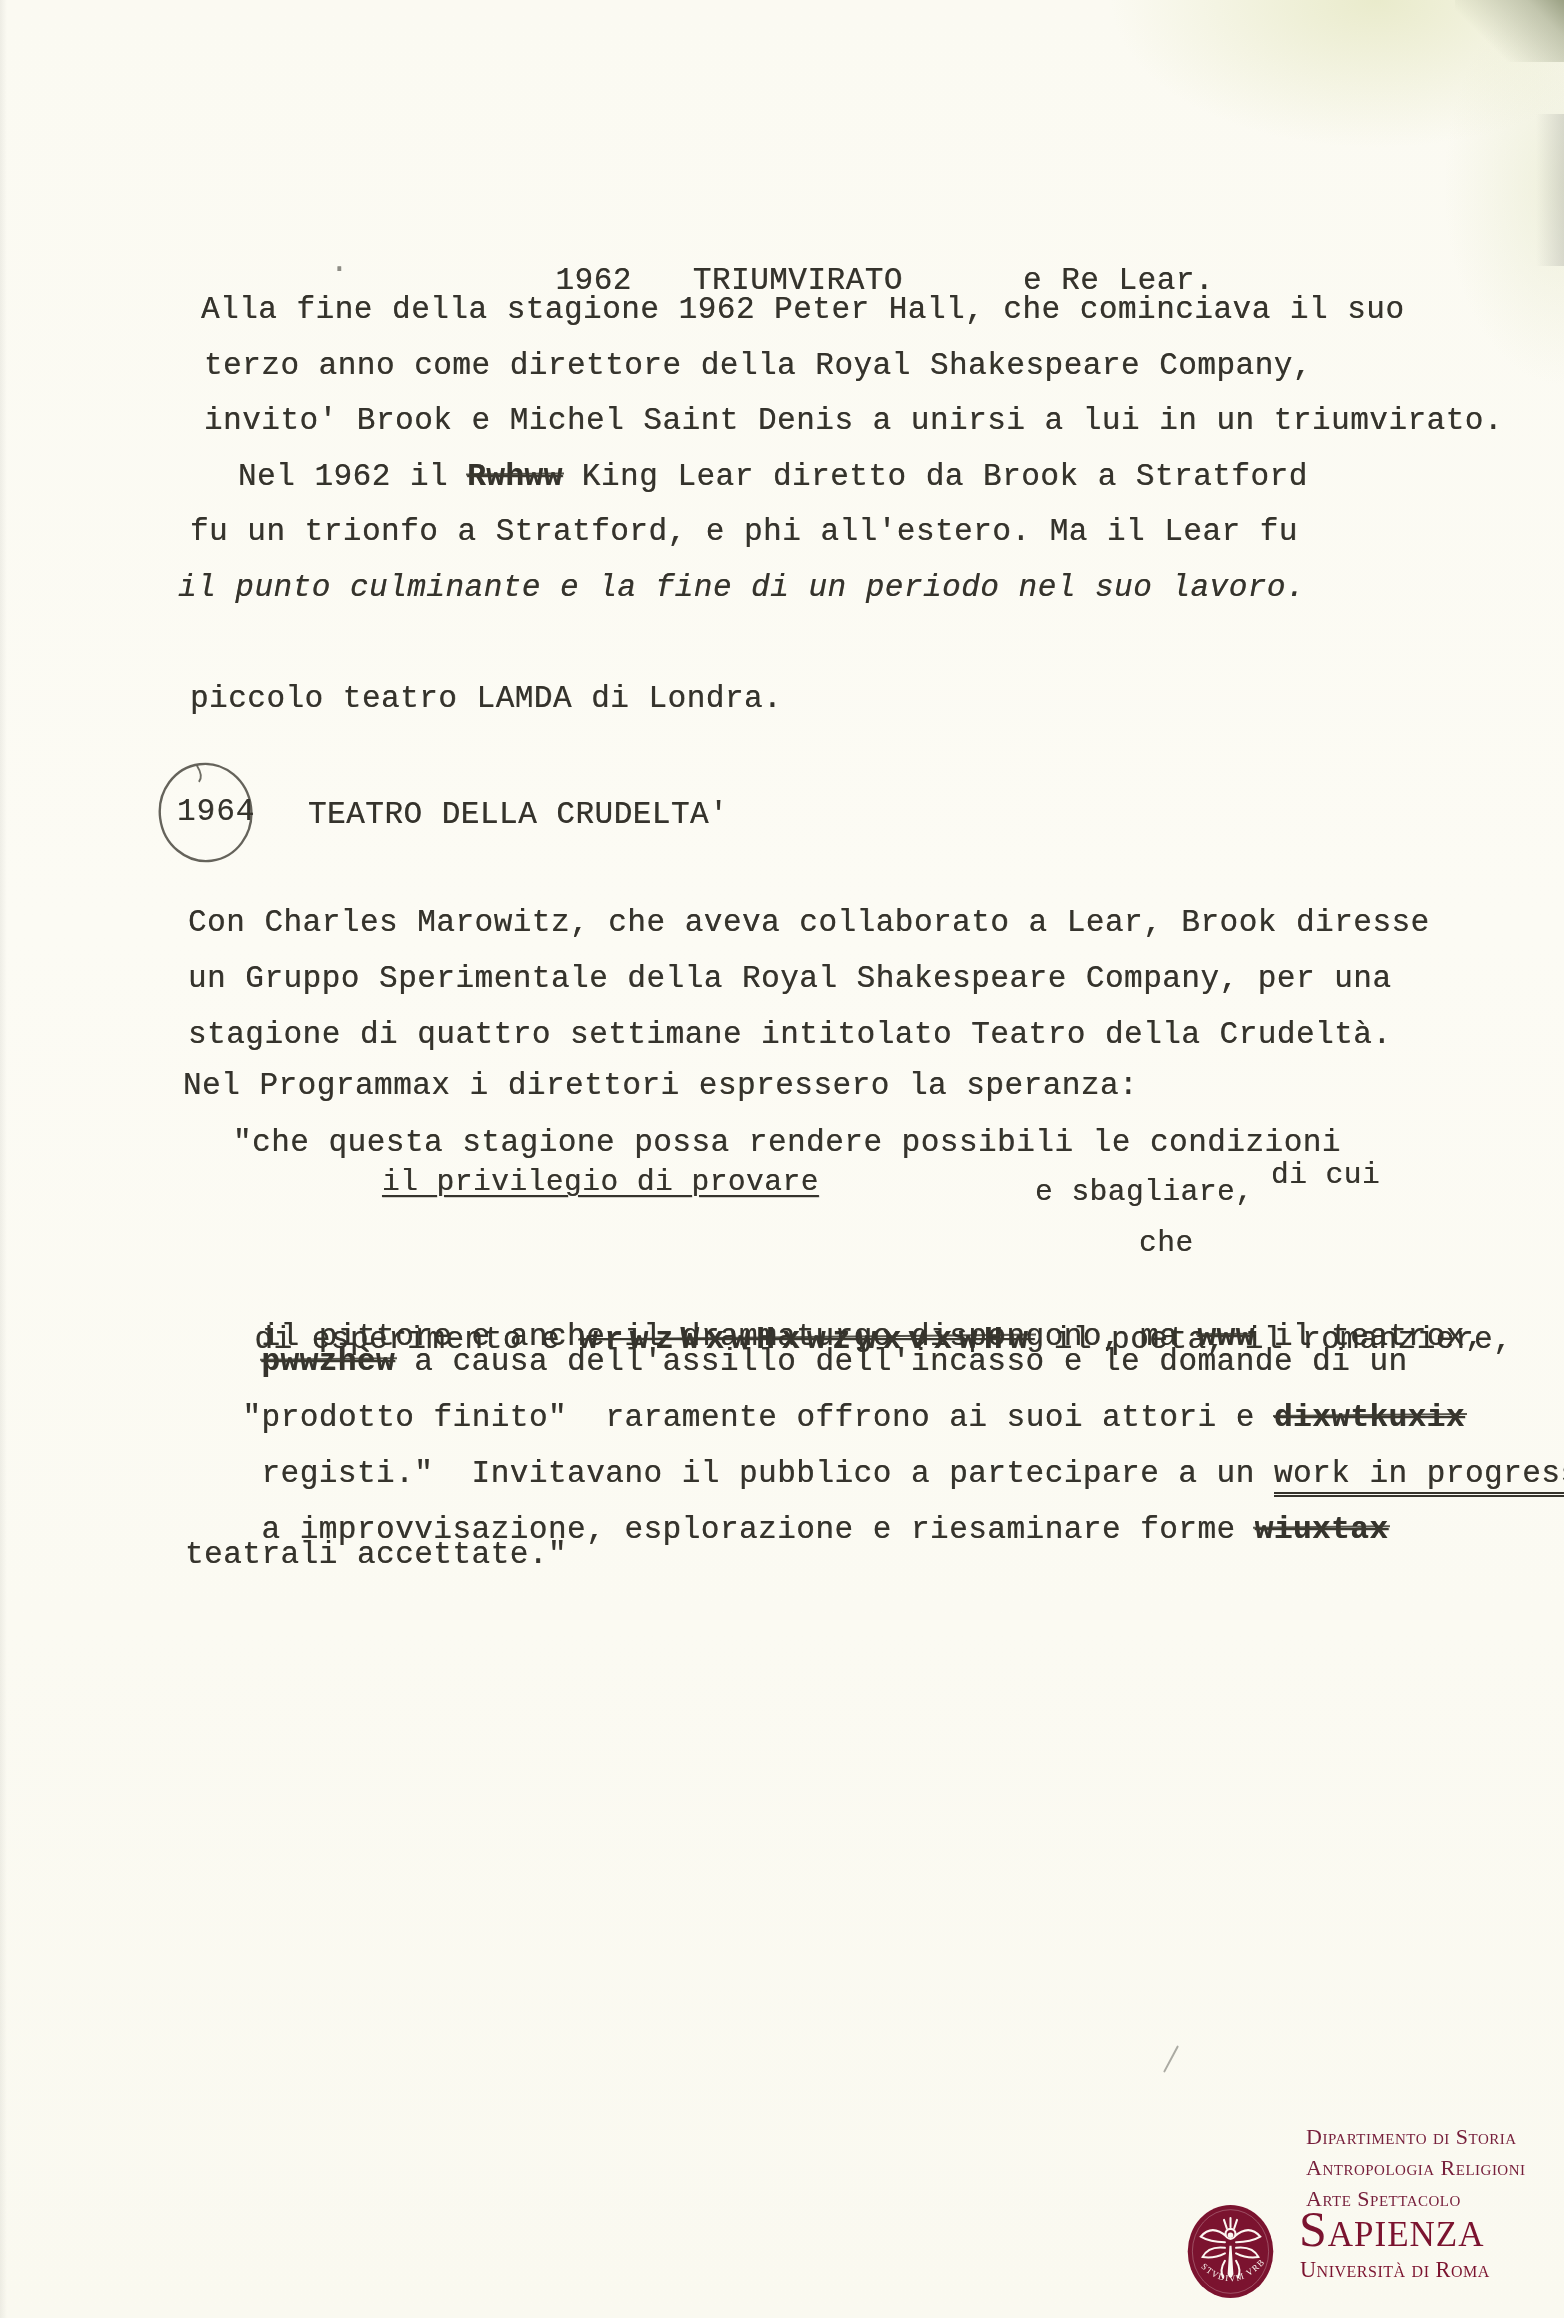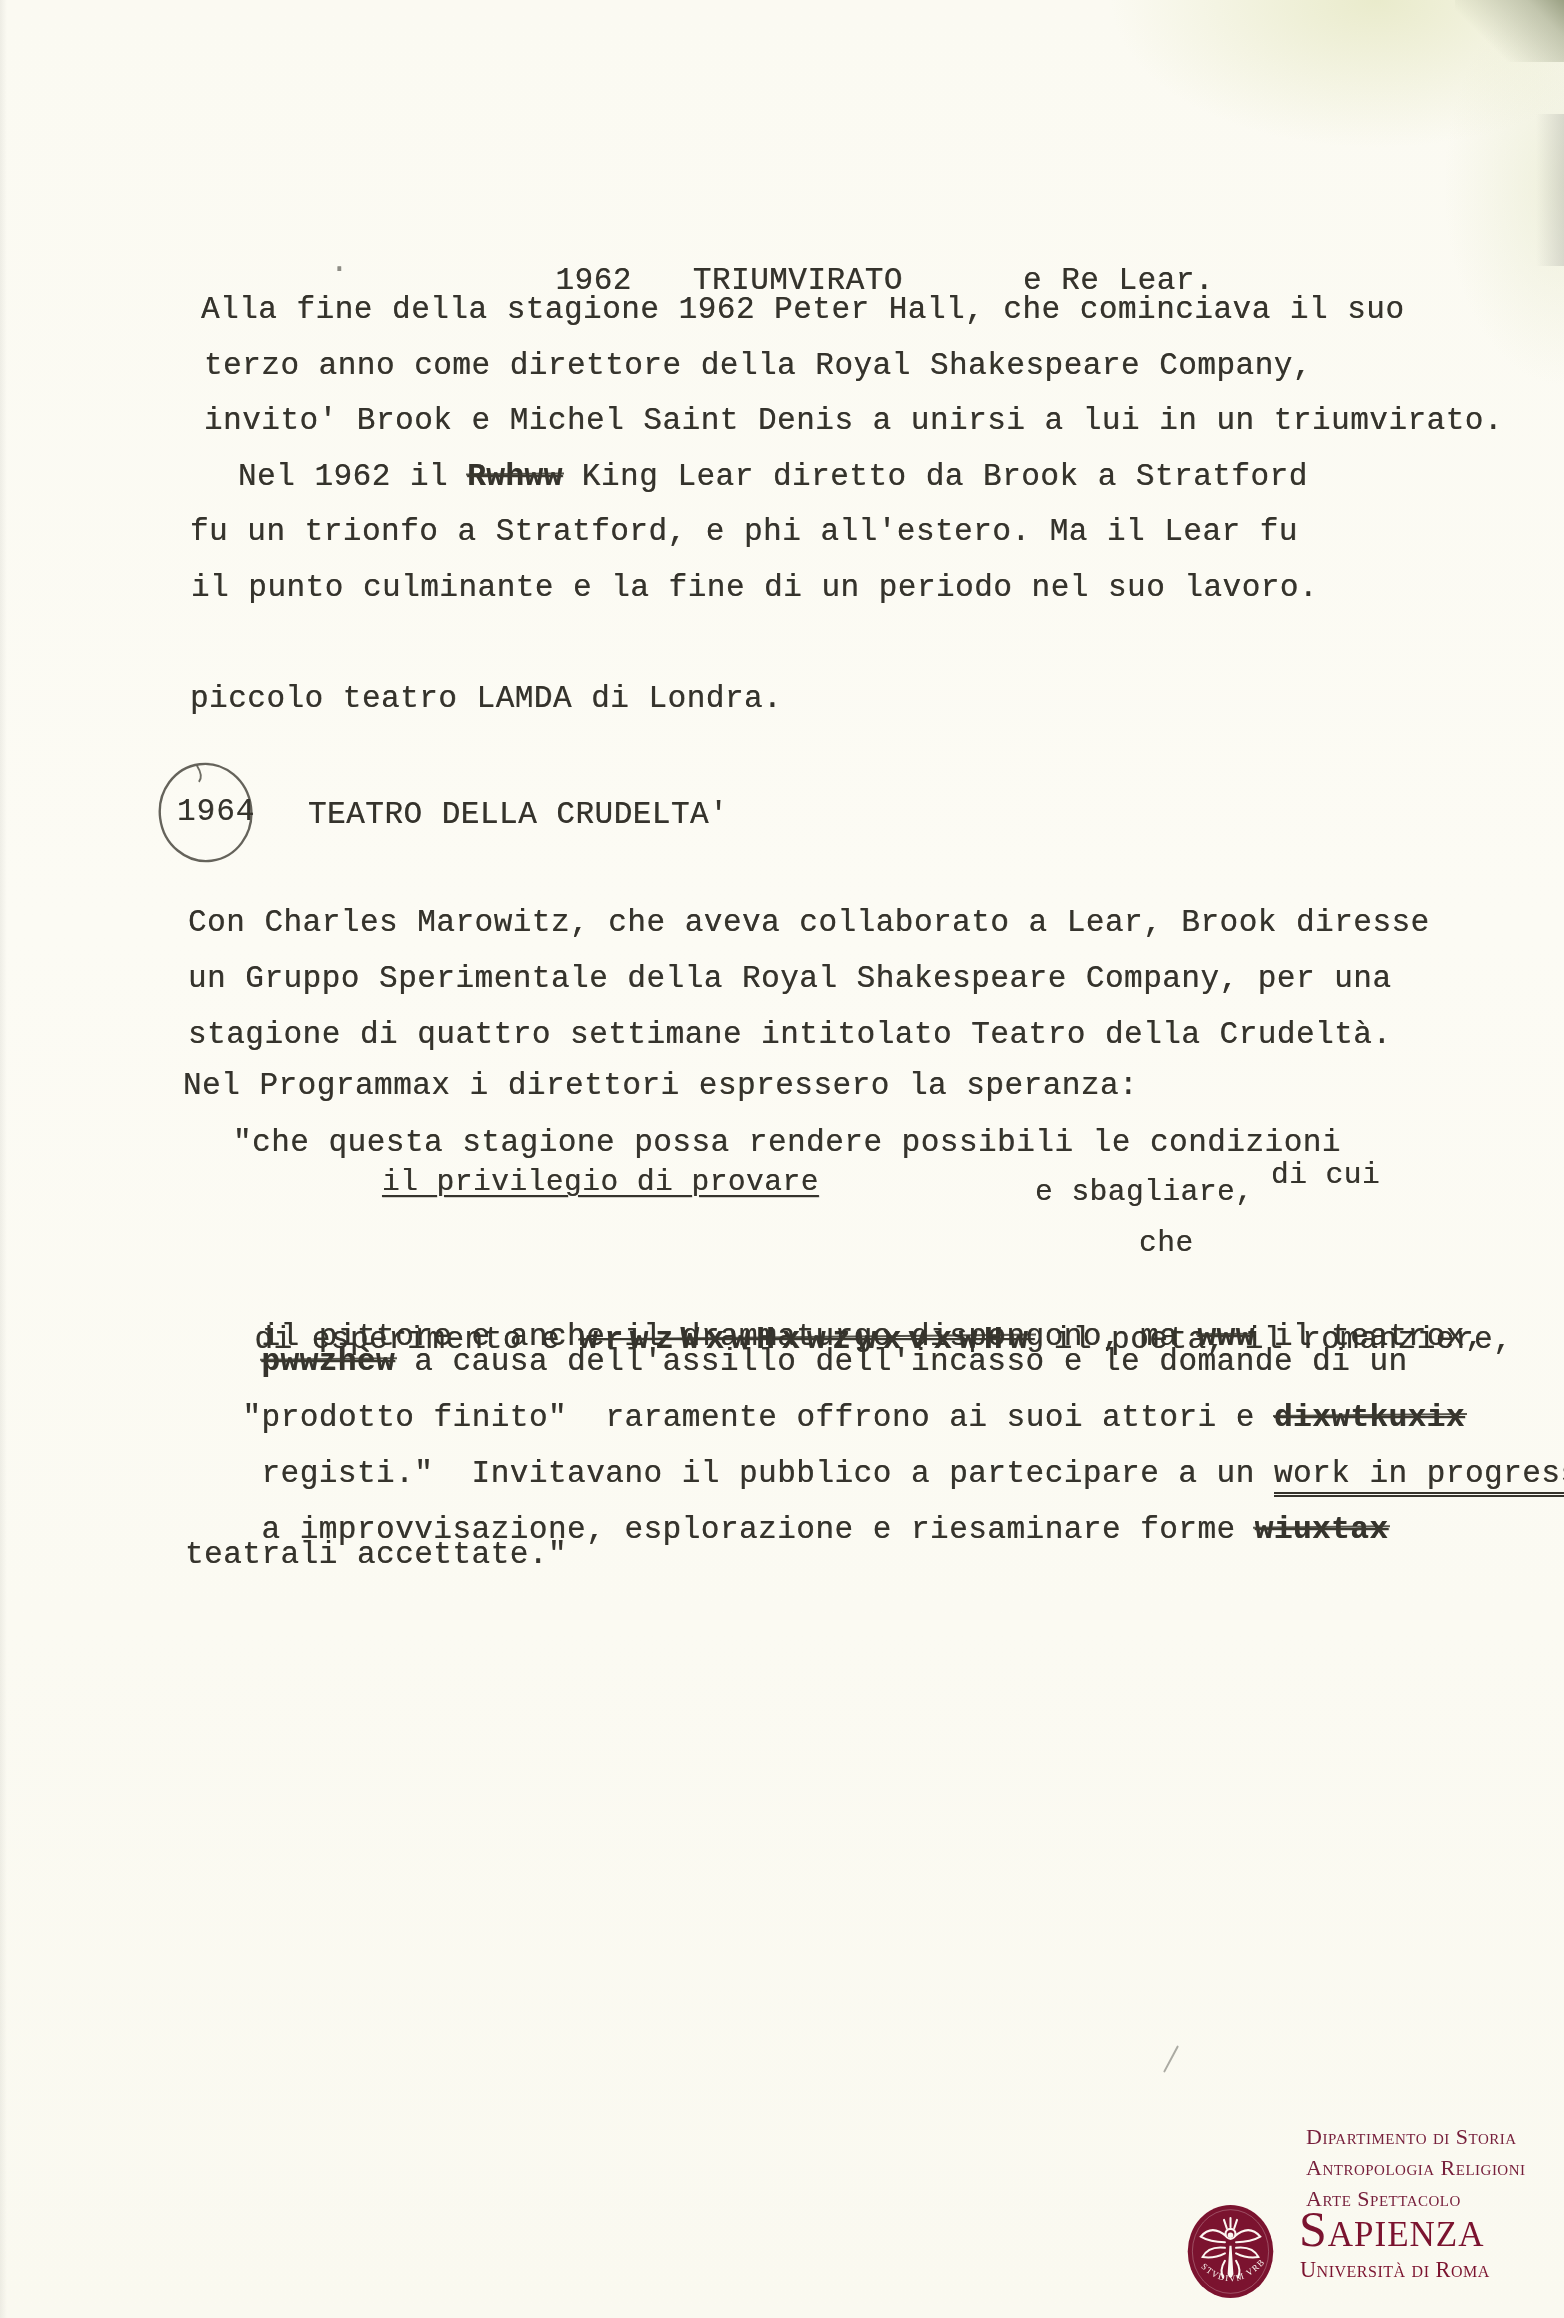--- a/index.html
+++ b/index.html
@@ -84,21 +84,21 @@
 
   <div class="line" style="left:479px;top:234px;">
     <span>1962</span><span style="margin-left:61px;">TRIUMVIRATO</span><span style="margin-left:120px;">e Re Lear.</span>
   </div>
 
   <div class="line" style="left:170px;top:294px;margin-left:31px;">Alla fine della stagione 1962 Peter Hall, che cominciava il suo</div>
   <div class="line" style="left:204px;top:350px;">terzo anno come direttore della Royal Shakespeare Company,</div>
   <div class="line" style="left:204px;top:405px;">invito' Brook e Michel Saint Denis a unirsi a lui in un triumvirato.</div>
   <div class="line" style="left:238px;top:461px;"><span>Nel 1962 il </span><span class="struck">Rwhww</span><span> King Lear diretto da Brook a Stratford</span></div>
   <div class="line" style="left:190px;top:516px;">fu un trionfo a Stratford, e phi all'estero. Ma il Lear fu</div>
-  <div class="line" style="left:191px;top:572px;">il punto culminante e la fine di un periodo nel suo lavoro.</div>
+  <div class="line" style="left:178px;top:572px;font-style:italic;">il punto culminante e la fine di un periodo nel suo lavoro.</div>
   <div class="line" style="left:190px;top:683px;">piccolo teatro LAMDA di Londra.</div>
 
   <div class="year-wrap">
     <svg width="102" height="104" viewBox="0 0 214 218">
       <ellipse cx="104" cy="110" rx="96" ry="102" fill="none" stroke="#4a483f" stroke-width="5" transform="rotate(-7 104 110)" opacity="0.85"></ellipse>
       <path d="M86,12 q14,22 4,34" fill="none" stroke="#4a483f" stroke-width="4" opacity="0.8"></path>
     </svg>
     <div class="year-num">1964</div>
   </div>
   <div class="line" style="left:308px;top:799px;">TEATRO DELLA CRUDELTA'</div>

